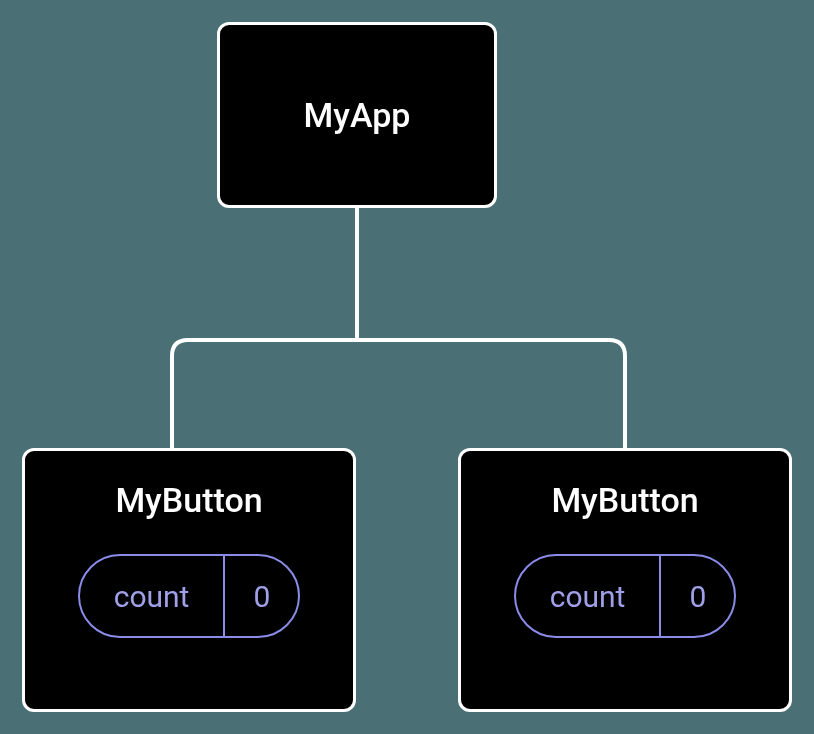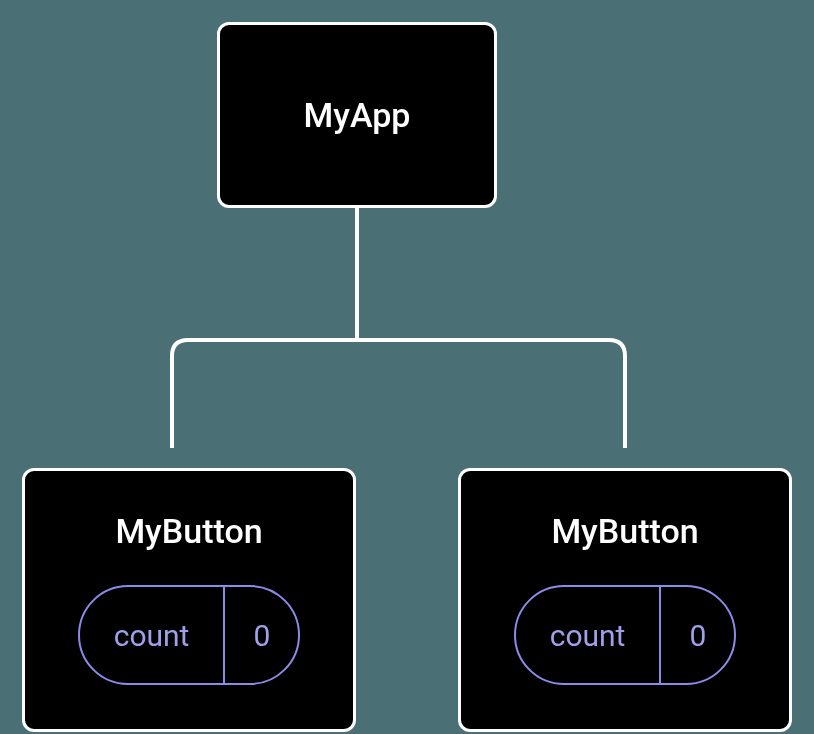--- a/index.html
+++ b/index.html
@@ -29,43 +29,43 @@
       left: 217px;
       top: 22px;
       width: 280px;
       height: 186px;
     }
     .root-node .title {
       font-size: 34px;
       font-weight: 500;
     }
     .child-node {
-      top: 468px;
+      top: 448px;
       width: 334px;
       height: 264px;
-      padding-top: 40px;
+      padding-top: 29px;
       justify-content: flex-start;
     }
     .child-left {
       left: 22px;
     }
     .child-right {
       left: 458px;
     }
     .child-node .title {
       font-size: 34px;
       font-weight: 500;
       margin-bottom: 34px;
     }
     .pill {
       display: flex;
       align-items: stretch;
       border: 2px solid #8b8be8;
       border-radius: 999px;
-      height: 100px;
+      height: 84px;
       overflow: hidden;
     }
     .pill-label {
       color: #a0a0e8;
       font-size: 30px;
       font-weight: 400;
       padding: 0 34px;
       display: flex;
       align-items: center;
       border-right: 2px solid #8b8be8;

